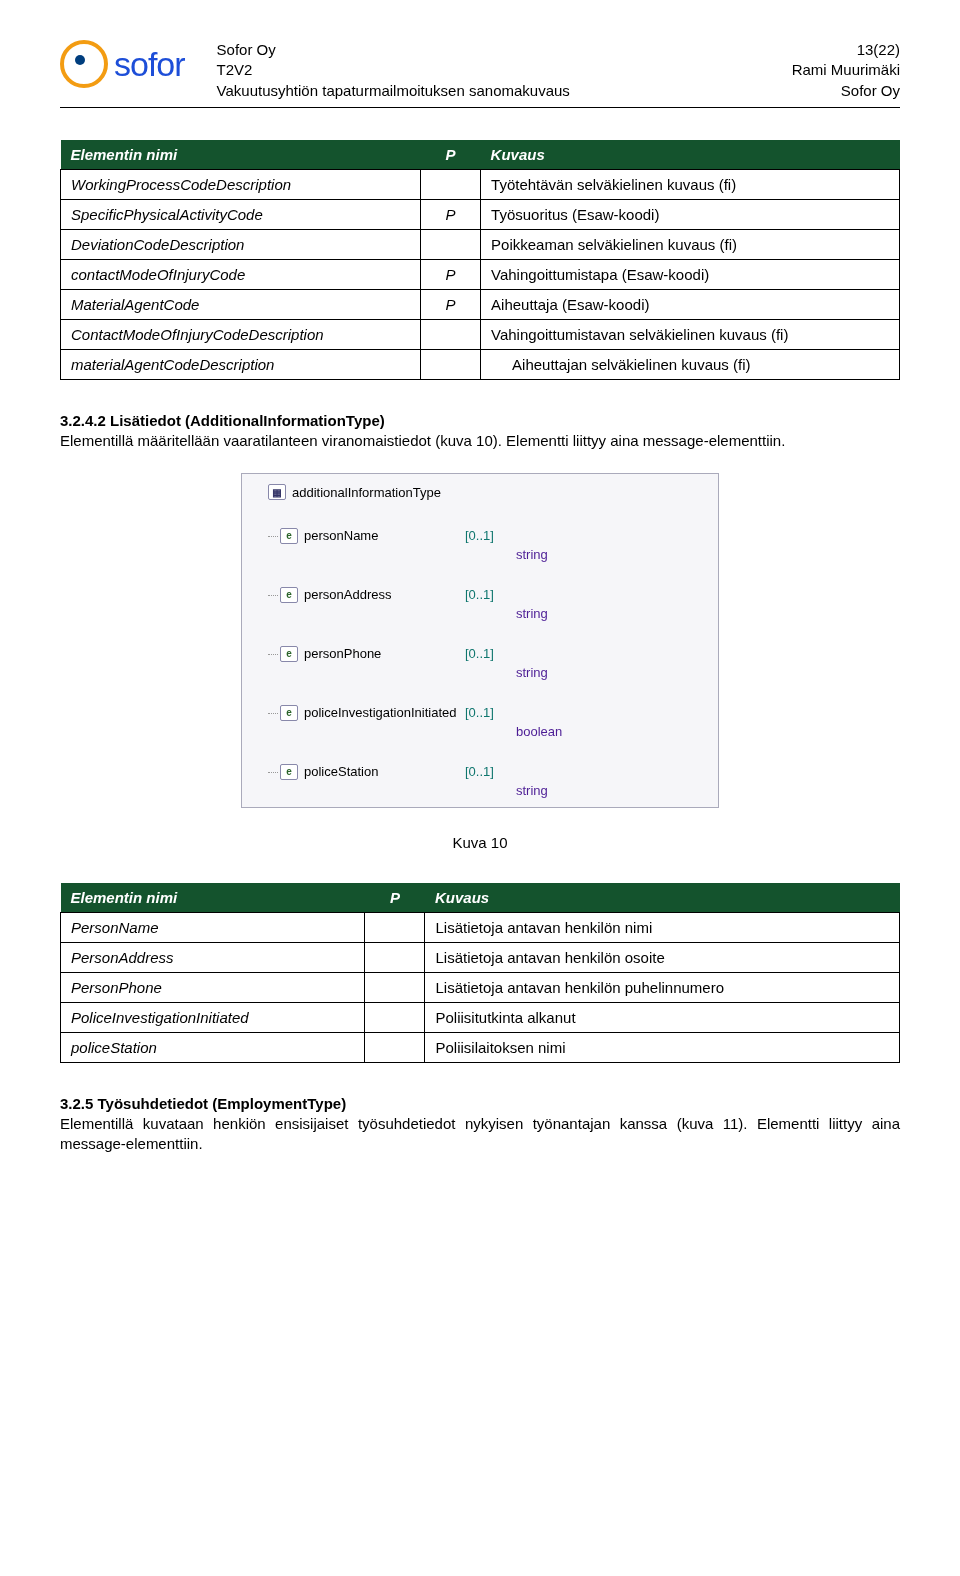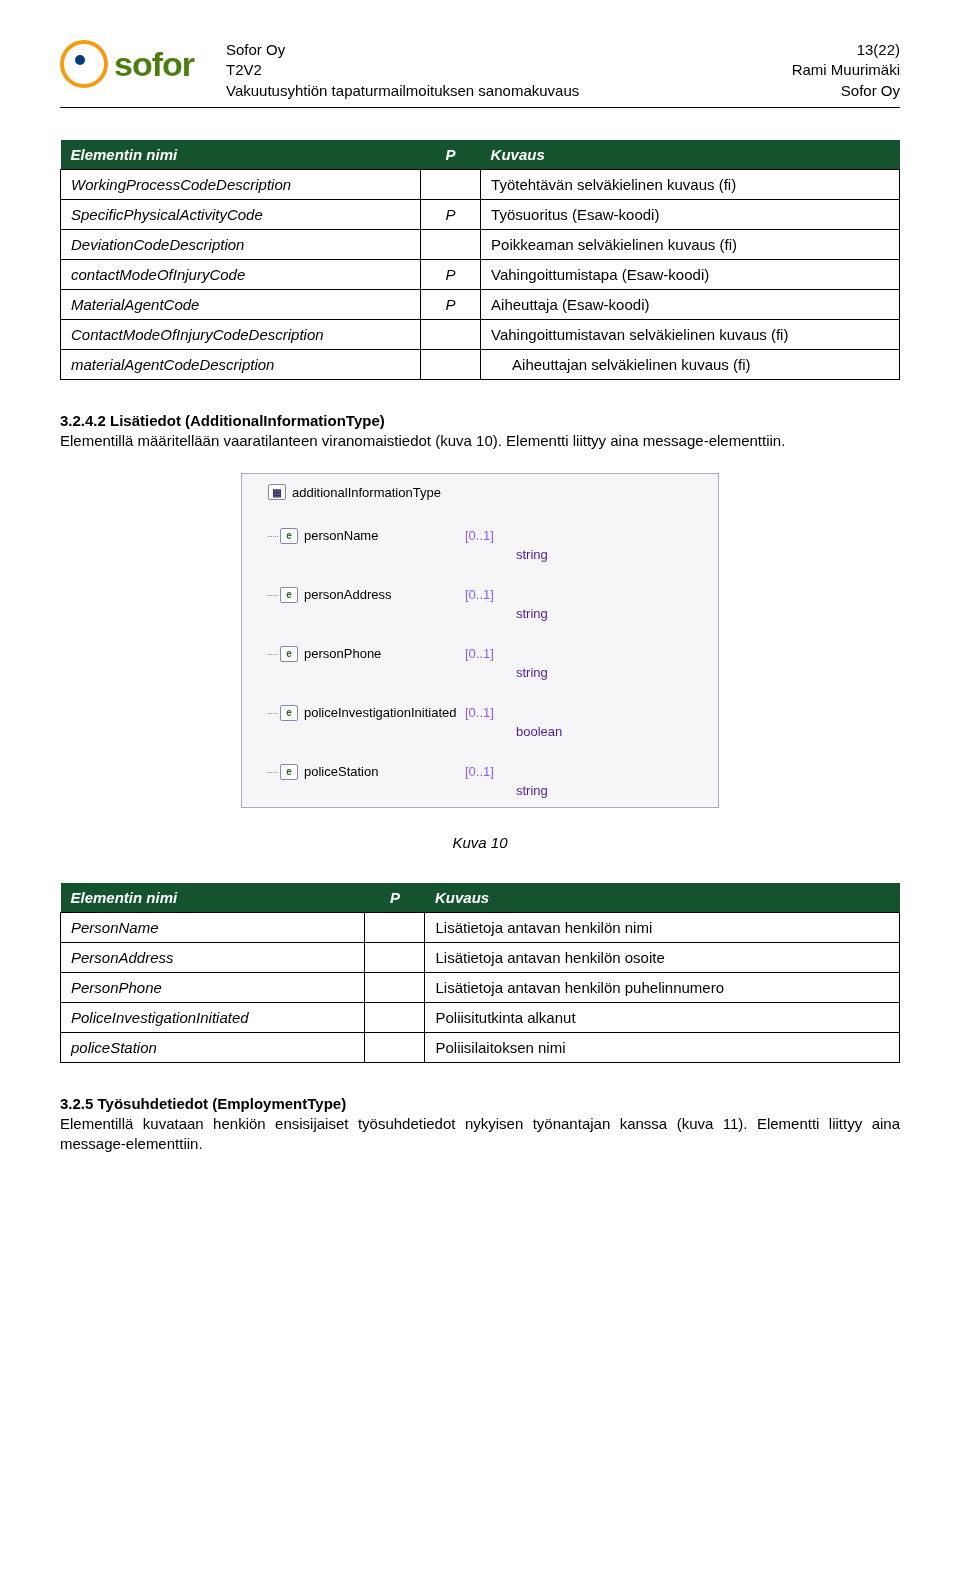--- a/index.html
+++ b/index.html
@@ -35,22 +35,22 @@
     position: absolute;
     top: 11px;
     left: 11px;
     width: 10px;
     height: 10px;
     background: #003e7e;
     border-radius: 50%;
   }
   .logo-text {
     font-size: 34px;
-    font-weight: bold;
-    color: #4d7c0f;
+    font-weight: normal;
+    color: #1d4ed8;
     letter-spacing: -1px;
   }
   .headmid {
     flex: 1;
     margin-left: 22px;
     font-size: 15px;
     line-height: 1.35;
   }
   .headright {
     text-align: right;
@@ -135,26 +135,25 @@
   }
   .tree-row::before {
     content: "";
     position: absolute;
     left: -12px;
     top: 50%;
     width: 10px;
     border-top: 1px dotted #999;
   }
   .tree-row .label { flex: 0 0 auto; min-width: 155px; }
-  .tree-row .card { color: #8b5cf6; min-width: 45px; }
+  .tree-row .card { color: #0f766e; min-width: 45px; }
   .tree-row .dtype { color: #4c1d95; margin-top: 38px; }
   .caption {
     text-align: center;
     margin: 26px 0 8px 0;
-    font-style: italic;
   }
 </style>
 </head>
 <body>
 
 <div class="header">
   <div class="logo">
     <div class="logo-icon"></div>
     <div class="logo-text">sofor</div>
   </div>

